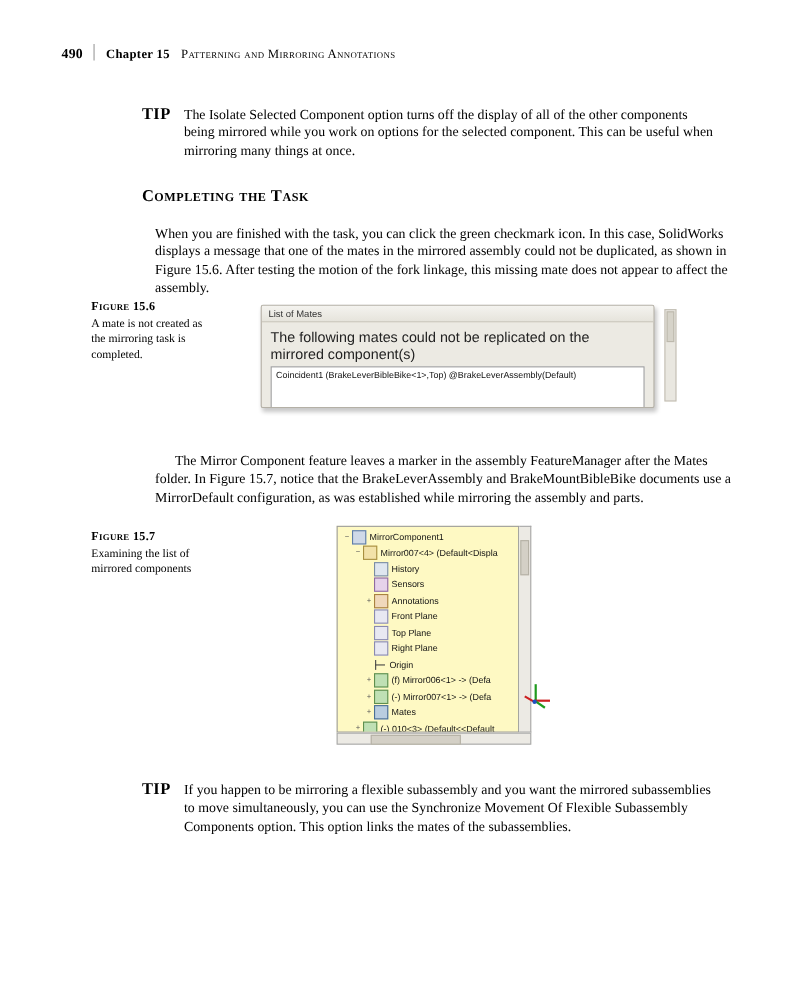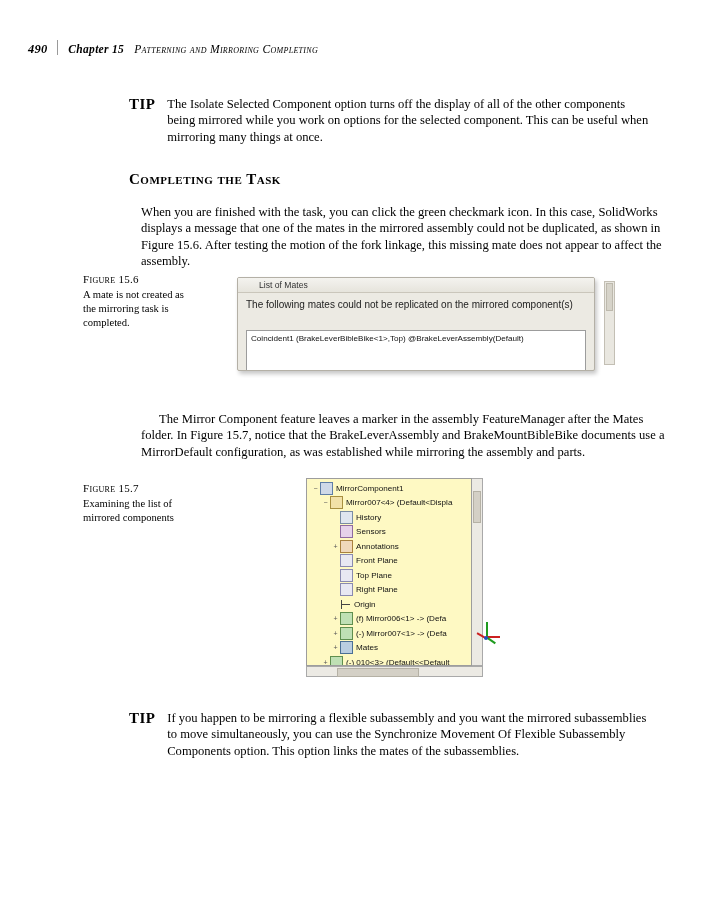--- a/index.html
+++ b/index.html
@@ -18,25 +18,24 @@
   .page {
     position: relative;
     width: 717px;
     height: 900px;
   }
 
   
   .runhead {
     position: absolute;
     top: 38px;
-    left: 28px;
+    left: 56px;
     width: 640px;
     display: flex;
     align-items: baseline;
-    font-style: italic;
   }
   .runhead .pagenum {
     font-family: "Liberation Serif", serif;
     font-weight: bold;
     font-size: 12.5px;
     letter-spacing: 0.2px;
   }
   .runhead .rule {
     width: 1px;
     height: 15px;
@@ -109,21 +108,21 @@
 
   
   .figcap {
     position: absolute;
     left: 83px;
     width: 110px;
     font-size: 10.6px;
     line-height: 14px;
   }
   .figcap .fignum {
-    font-weight: normal;
+    font-weight: bold;
     font-variant: small-caps;
     letter-spacing: 0.3px;
     font-size: 11px;
     display: block;
     margin-bottom: 2px;
   }
 
   
   .fig156 {
     position: absolute;
@@ -144,31 +143,31 @@
     box-shadow: 2px 3px 4px rgba(0,0,0,0.22);
     overflow: hidden;
   }
   .dlg-title {
     height: 15px;
     background: linear-gradient(to bottom, #f4f3ef 0%, #e6e4dc 100%);
     border-bottom: 1px solid #cac6bb;
     font-family: "Liberation Sans", sans-serif;
     font-size: 8.6px;
     color: #333;
-    padding: 2px 0 0 21px;
+    padding: 2px 0 0 6px;
     box-sizing: border-box;
   }
   .dlg-body {
     padding: 6px 8px 0 8px;
   }
   .dlg-msg {
     font-family: "Liberation Sans", sans-serif;
-    font-size: 10px;
+    font-size: 13px;
     color: #222;
-    margin-bottom: 20px;
+    margin-bottom: 4px;
   }
   .dlg-list {
     background: #fff;
     border: 1px solid #9c9c9c;
     height: 48px;
     box-sizing: border-box;
     padding: 3px 4px;
     font-family: "Liberation Sans", sans-serif;
     font-size: 8.1px;
     color: #111;
@@ -318,21 +317,21 @@
 </head>
 <body>
 
 <div class="page">
 
   <div class="runhead">
     <span class="pagenum">490</span>
     <span class="rule"></span>
     <span class="chapline">
       <span class="chap">Chapter 15</span>
-      <span class="title">Patterning and Mirroring Completing</span>
+      <span class="title">Patterning and Mirroring Annotations</span>
     </span>
   </div>
 
   <div class="tip" style="left:129px; top:96px;">
     <span class="tiplabel">TIP</span>
     <span class="tiptext">The Isolate Selected Component option turns off the display of all of the other components being mirrored while you work on options for the selected component. This can be useful when mirroring many things at once.</span>
   </div>
 
   <div class="secthead" style="top:171px;">Completing the Task</div>
 

